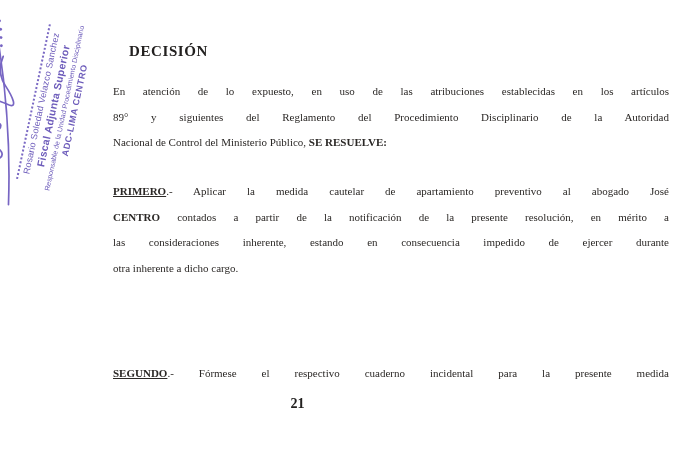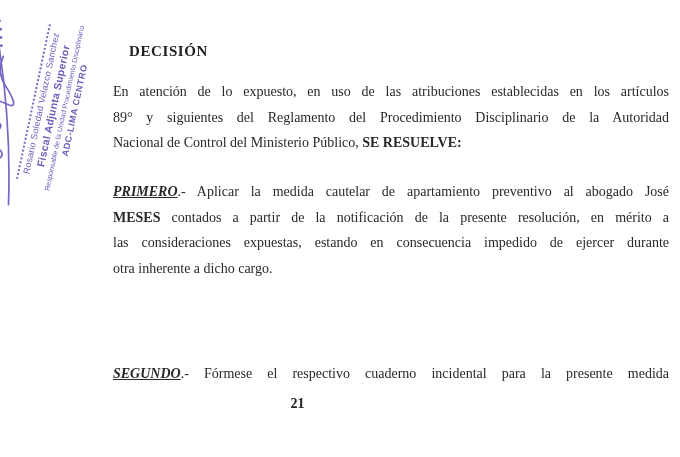--- a/index.html
+++ b/index.html
@@ -25,30 +25,30 @@
     margin: 16px;
     font-size: 15px;
     font-weight: bold;
     letter-spacing: 0.6px;
     color: #232120;
   }
   .para {
     position: absolute;
     left: 113px;
     width: 556px;
-    font-size: 14px;
+    font-size: 11px;
     line-height: 25.6px;
   }
   .p1 { top: 79px; }
   .p2 { top: 179px; }
   .p3 { top: 361px; }
   .doc-line { text-align: justify; }
   .doc-line.justify { text-align-last: justify; -moz-text-align-last: justify; }
   .b { font-weight: bold; }
-  .u { text-decoration: underline; font-style: italic; }
+  .u { text-decoration: underline; }
   .pagenum {
     position: absolute;
     left: 0;
     top: 396px;
     width: 595px;
     text-align: center;
     font-size: 14px;
     font-weight: bold;
     color: #232120;
   }
@@ -120,22 +120,22 @@
 
   <h1 class="heading">DECISIÓN</h1>
 
   <div class="para p1">
       <div class="doc-line justify"><span>En atención de lo expuesto, en uso de las atribuciones establecidas en los artículos</span></div>
       <div class="doc-line justify"><span>89° y siguientes del Reglamento del Procedimiento Disciplinario de la Autoridad</span></div>
       <div class="doc-line"><span>Nacional de Control del Ministerio Público, </span><span class="b">SE RESUELVE:</span></div>
     </div>
   <div class="para p2">
       <div class="doc-line justify"><span class="b u">PRIMERO</span><span>.- Aplicar la medida cautelar de apartamiento preventivo al abogado José</span></div>
-      <div class="doc-line justify"><span class="b">MESES</span><span> contados a partir de la notificación de la presente resolución, en mérito a</span></div>
-      <div class="doc-line justify"><span>las consideraciones expuestas, estando en consecuencia impedido de ejercer durante</span></div>
+      <div class="doc-line justify"><span class="b">CENTRO</span><span> contados a partir de la notificación de la presente resolución, en mérito a</span></div>
+      <div class="doc-line justify"><span>las consideraciones inherente, estando en consecuencia impedido de ejercer durante</span></div>
       <div class="doc-line"><span>otra inherente a dicho cargo.</span></div>
     </div>
   <div class="para p3">
       <div class="doc-line justify"><span class="b u">SEGUNDO</span><span>.- Fórmese el respectivo cuaderno incidental para la presente medida</span></div>
     </div>
 
   <div class="pagenum">21</div>
 
 </div>
 

